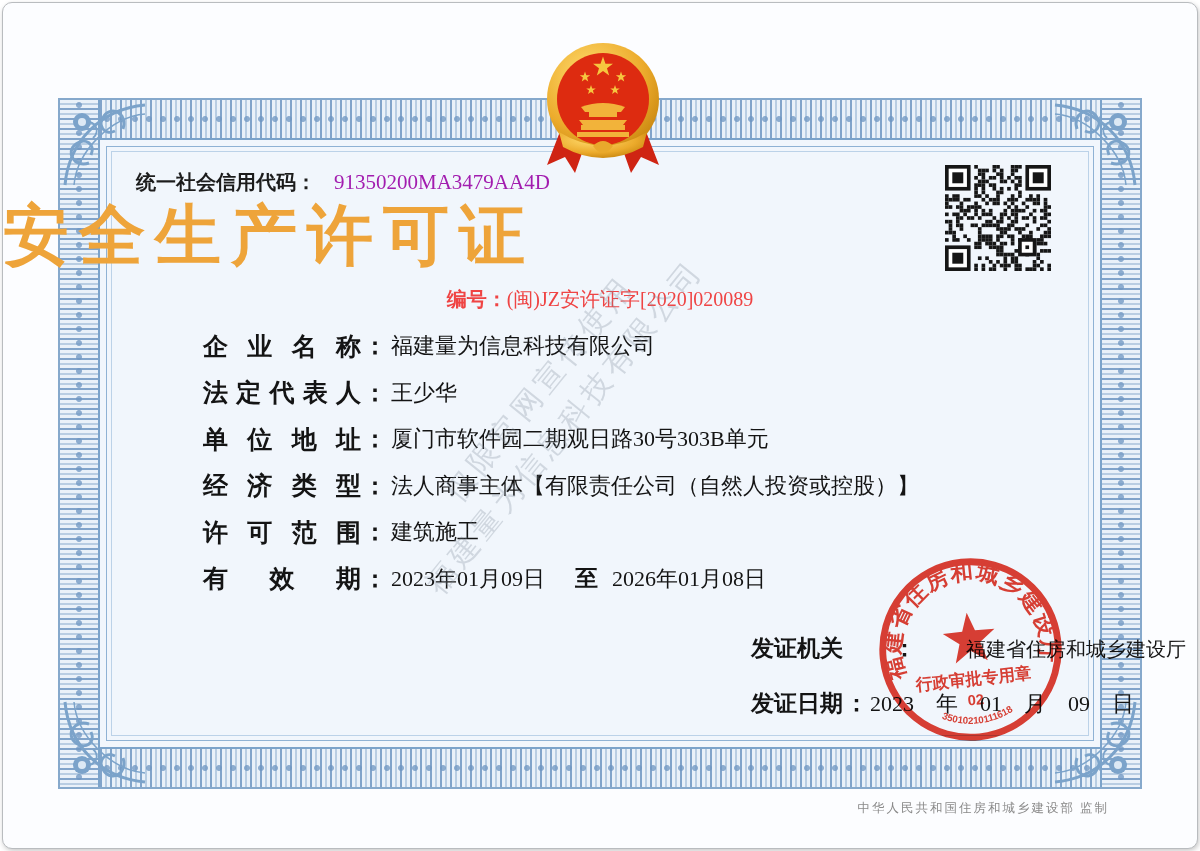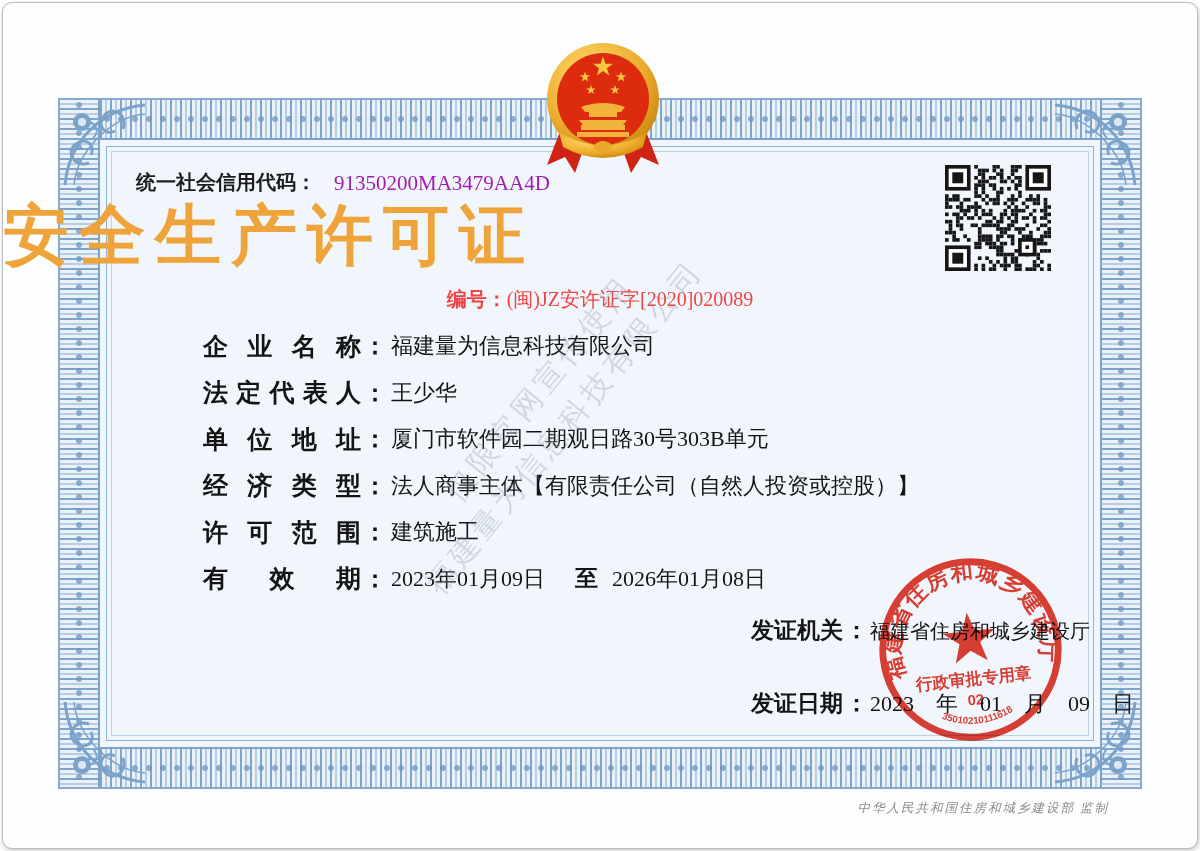--- a/index.html
+++ b/index.html
@@ -36,47 +36,47 @@
   .inner-line2{position:absolute;left:108px;right:108px;top:148px;bottom:112px;
                border:1px solid #bcd2e8;z-index:1;}
   .corner{position:absolute;width:92px;height:92px;z-index:2;}
   .corner-tl{left:56px;top:96px;}
   .corner-tr{right:56px;top:96px;transform:scale(-1,1);}
   .corner-bl{left:56px;bottom:60px;transform:scale(1,-1);}
   .corner-br{right:56px;bottom:60px;transform:scale(-1,-1);}
 
   
   .content{position:absolute;inset:0;z-index:3;}
-  .credit-line{position:absolute;left:133px;top:166px;display:flex;align-items:flex-end;}
+  .credit-line{position:absolute;left:133px;top:166px;display:flex;align-items:center;}
   .credit-label{font-weight:bold;font-size:20px;color:#1c1c1c;}
   .credit-code{font-family:"Liberation Serif",serif;font-size:21px;color:#a21caf;margin-left:18px;}
   .title{position:absolute;left:0;right:0;top:188px;text-align:left;
          font-size:66px;font-weight:bold;letter-spacing:10px;color:#eea43a;}
   .serial{position:absolute;left:0;right:0;top:283px;text-align:center;
           font-size:20px;color:#ef4444;}
   .serial .lab{font-weight:bold;}
   .serial .val{font-family:"Liberation Serif",serif;}
 
   .rows{position:absolute;left:200px;top:320px;}
   .frow{display:flex;align-items:center;height:46.5px;}
   .flabel{display:inline-block;width:158px;font-weight:bold;font-size:25px;color:#141414;
           text-align:justify;text-align-last:justify;}
   .fcolon{font-weight:bold;font-size:24px;color:#141414;margin:0 4px 0 2px;}
   .fvalue{font-family:"Liberation Serif",serif;font-size:22px;color:#141414;white-space:nowrap;}
   .to-word{font-weight:bold;font-size:23px;margin:0 14px 0 30px;font-family:"Liberation Sans",sans-serif;}
 
-  .issuer-row{position:absolute;left:748px;top:612px;display:flex;align-items:baseline;white-space:nowrap;}
+  .issuer-row{position:absolute;left:748px;top:630px;display:flex;align-items:baseline;white-space:nowrap;gap:48px;}
   .date-row{position:absolute;left:748px;top:685px;display:flex;align-items:center;white-space:nowrap;}
   .ilabel{font-weight:bold;font-size:23px;color:#141414;}
   .icolon{font-weight:bold;font-size:23px;color:#141414;margin:0 2px;}
   .ivalue{font-family:"Liberation Serif",serif;font-size:20px;color:#141414;white-space:pre;}
   .date-row .ivalue{font-size:22px;}
 
   .footer{position:absolute;right:88px;top:797px;font-size:12.5px;color:#8a8a8a;
-          font-style:italic;letter-spacing:2px;font-family:"Liberation Serif",serif;}
+          letter-spacing:2px;font-family:"Liberation Serif",serif;}
 
   
   .wm{position:absolute;z-index:4;white-space:nowrap;color:#7e8b99;opacity:.28;
       font-size:30px;letter-spacing:5px;font-family:"Liberation Serif",serif;
       transform:translate(-50%,-50%) rotate(-51deg);pointer-events:none;}
   .wm1{left:537px;top:386px;}
   .wm2{left:562px;top:424px;}
 
   
   .emblem{position:absolute;left:538px;top:34px;width:124px;height:140px;z-index:5;}

